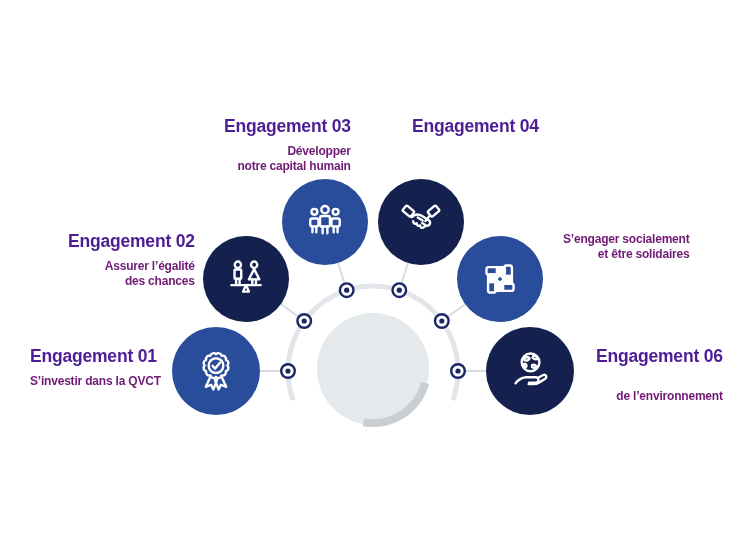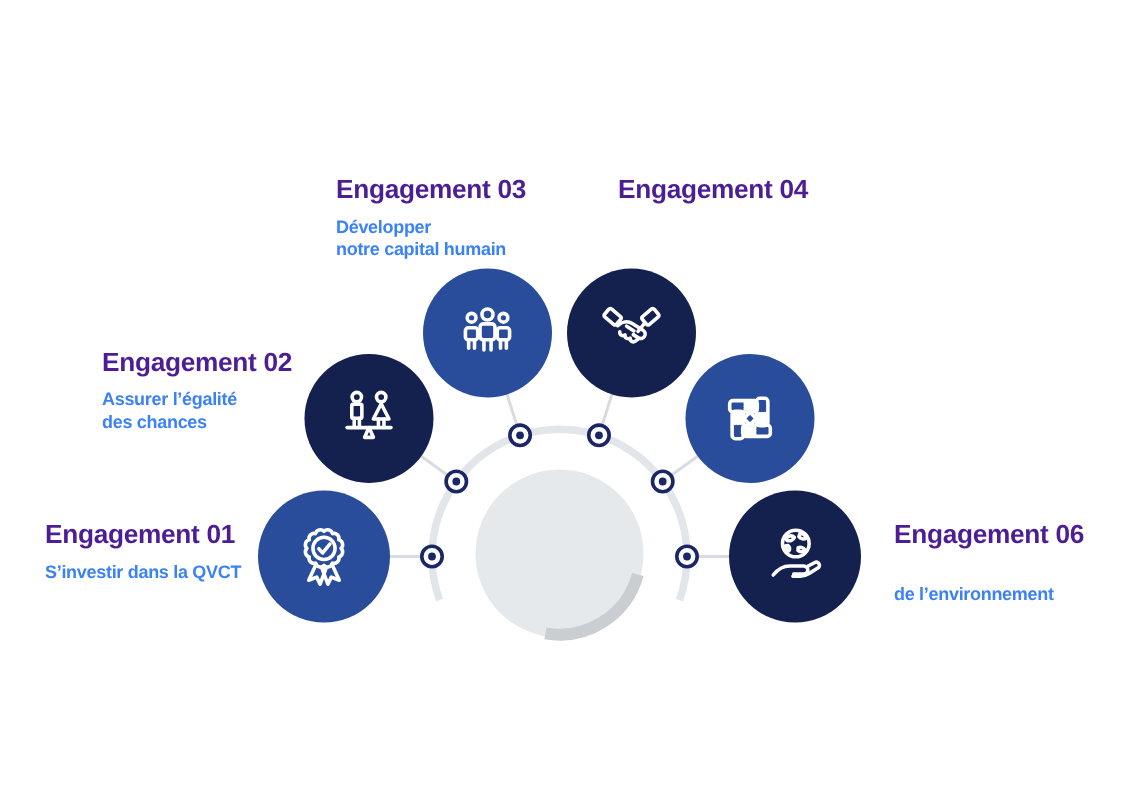--- a/index.html
+++ b/index.html
@@ -16,22 +16,22 @@
     position:absolute;z-index:2;border-radius:50%;
     display:flex;align-items:center;justify-content:center;
   }
   .bubble svg{display:block;}
   .label{position:absolute;z-index:3;white-space:nowrap;}
   .label-title{
     font-size:17.5px;font-weight:bold;color:#4c1d95;
     letter-spacing:-0.2px;line-height:18px;margin:0 0 9px 0;
   }
   .label-desc{
-    font-size:12px;font-weight:bold;color:#3b82f6;
-    letter-spacing:-0.2px;line-height:15px;
+    font-size:12px;font-weight:bold;color:#701a75;
+    letter-spacing:-0.2px;line-height:15px;text-align:right;
   }
   .icon{stroke:#ffffff;fill:none;stroke-width:2.2;stroke-linecap:round;stroke-linejoin:round;}
 </style>
 </head>
 <body style="background: rgb(255, 255, 255);">
 
 <div class="stage">
 
   <svg width="0" height="0" style="position:absolute" aria-hidden="true">
     <defs>
@@ -191,20 +191,24 @@
     <div class="label-title">Engagement 03</div>
     <div class="label-desc">
       <span>Développer</span><br>
       <span>notre capital humain</span>
     </div>
   </div>
   <div class="label" style="left:412px;top:117px">
     <div class="label-title">Engagement 04</div>
   </div>
   <div class="label" style="left:563px;top:232px">
+    <div class="label-desc">
+      <span>S’engager socialement</span><br>
+      <span>et être solidaires</span>
+    </div>
   </div>
   <div class="label" style="left:596px;top:347px">
     <div class="label-title">Engagement 06</div>
     <div class="label-desc">
       <br>
       <span>de l’environnement</span>
     </div>
   </div>
 
 </div>

